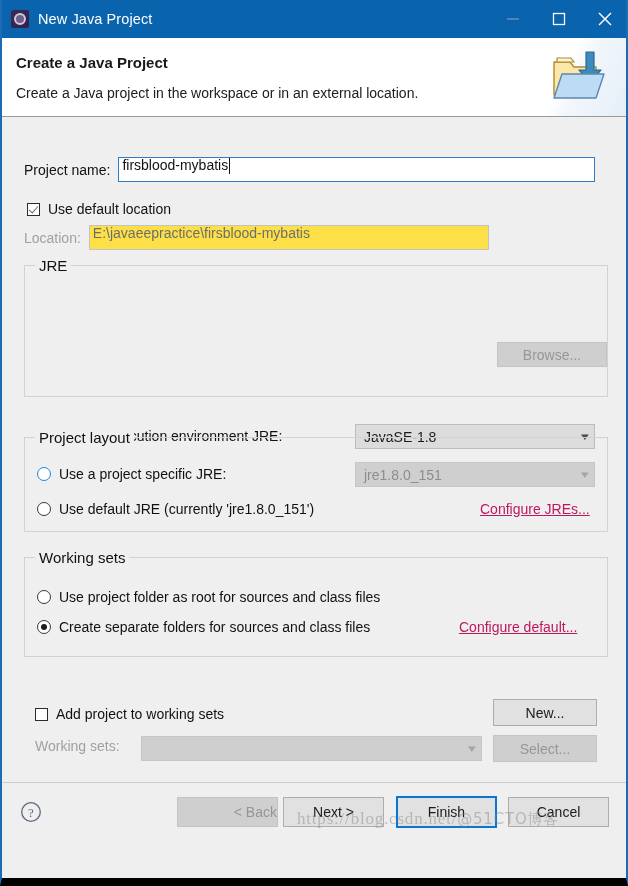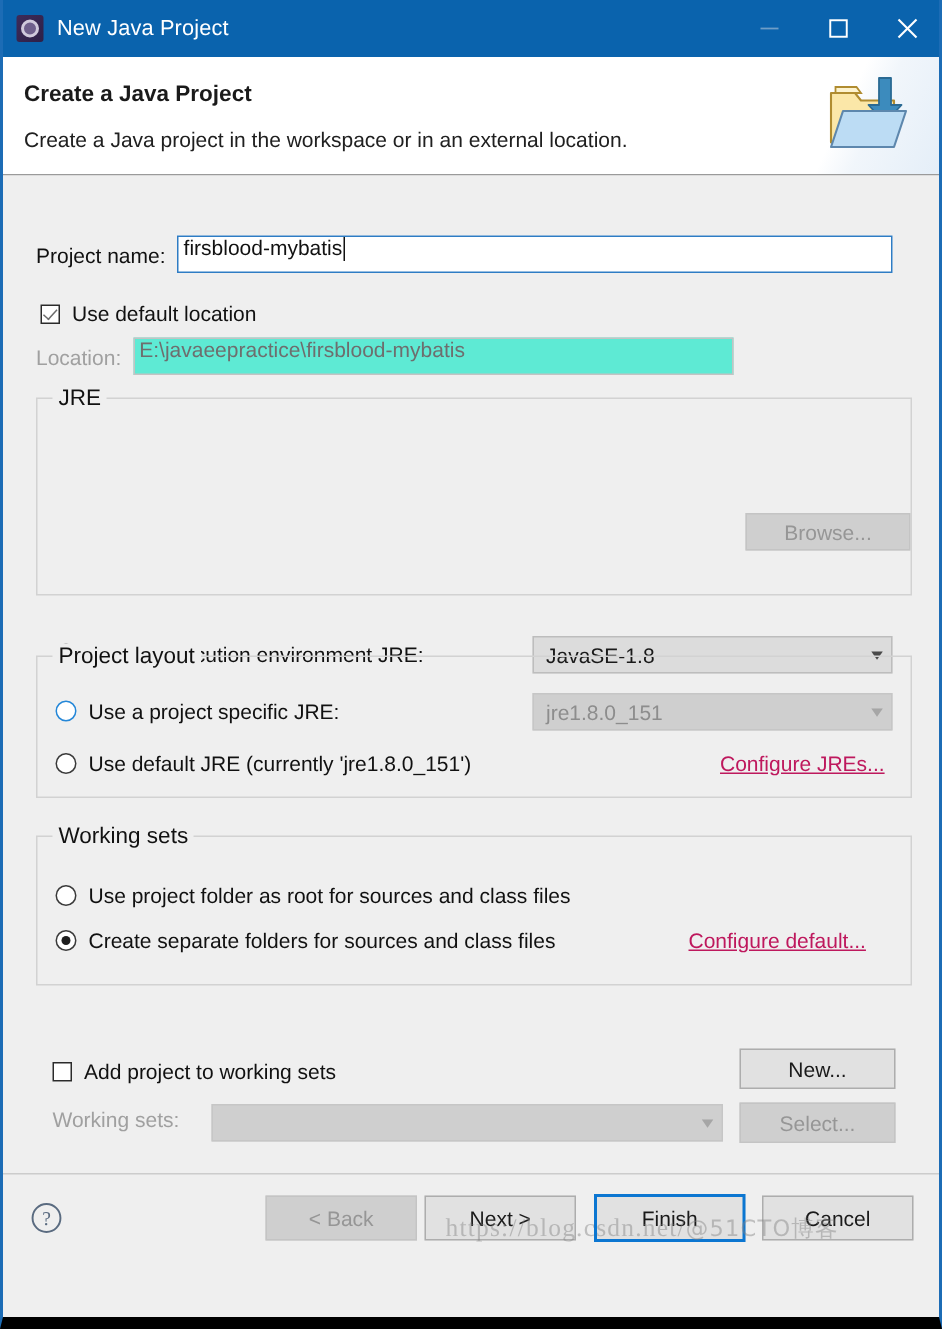--- a/index.html
+++ b/index.html
@@ -144,21 +144,21 @@
   }
   .caret {
     display: inline-block;
     width: 1px;
     height: 16px;
     background: #111111;
     margin-left: 1px;
   }
 
   .textfield.disabled {
-    background: #5eead4;
+    background: #fde047;
     border: 1px solid #c3c3c3;
     color: #6e6e6e;
   }
 
   
   .cbrow {
     position: absolute;
     display: flex;
     align-items: center;
   }
@@ -443,21 +443,21 @@
     </div>
 
     <div class="footer">
       <div class="help-icon">
         <svg width="22" height="22" viewBox="0 0 22 22">
           <circle cx="11" cy="11" r="9.3" fill="none" stroke="#5a6b80" stroke-width="1.3"></circle>
           <text x="11" y="15.6" font-family="Liberation Serif, serif" font-size="13" fill="#5a6b80" text-anchor="middle">?</text>
         </svg>
       </div>
 
-      <div class="btn disabled" style="left:177px; top:14px; width:101px; height:30px;">
+      <div class="btn disabled" style="left:177px; top:14px; width:101px; height:30px;justify-content:flex-end;">
         <span>&lt; Back</span>
       </div>
       <div class="btn" style="left:283px; top:14px; width:101px; height:30px;">
         <span>Next &gt;</span>
       </div>
       <div class="btn focus" style="left:396px; top:13px; width:101px; height:32px;">
         <span>Finish</span>
       </div>
       <div class="btn" style="left:508px; top:14px; width:101px; height:30px;">
         <span>Cancel</span>

